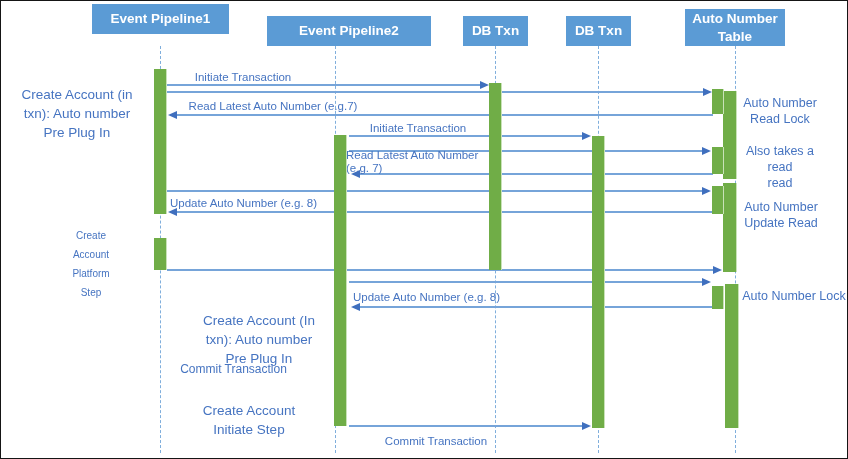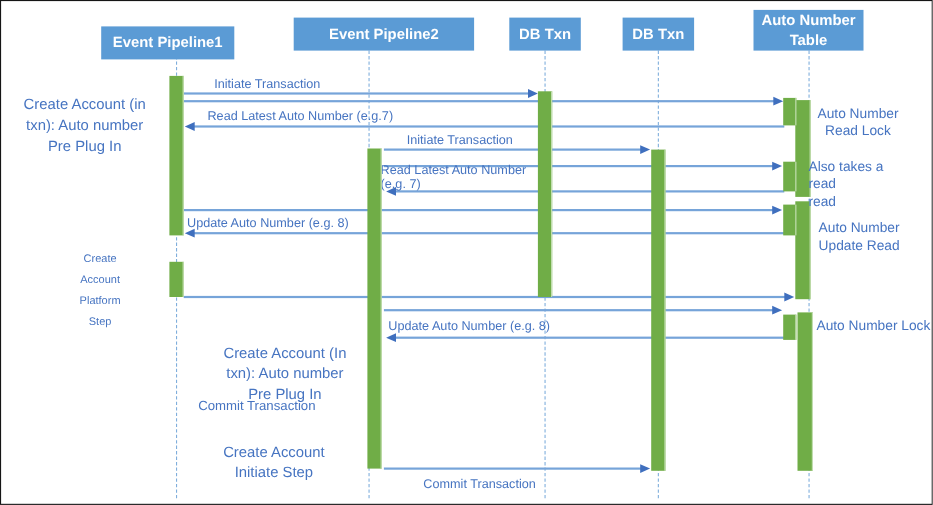--- a/index.html
+++ b/index.html
@@ -95,21 +95,21 @@
       <div class="bar" style="left: 591px; top: 135px; width: 13px; height: 292px;"></div>
       <div class="bar" style="left: 722px; top: 90px; width: 14px; height: 88px;"></div>
       <div class="bar" style="left: 722px; top: 182px; width: 14px; height: 89px;"></div>
       <div class="bar" style="left: 724px; top: 283px; width: 14px; height: 144px;"></div>
       <div class="bar" style="left: 711px; top: 88px; width: 12px; height: 25px;"></div>
       <div class="bar" style="left: 711px; top: 146px; width: 12px; height: 27px;"></div>
       <div class="bar" style="left: 711px; top: 185px; width: 12px; height: 28px;"></div>
       <div class="bar" style="left: 711px; top: 285px; width: 12px; height: 23px;"></div>
     </div>
   <div>
-      <div class="actor" style="left: 91px; top: 23px; width: 121px; height: 30px; justify-content: center;">
+      <div class="actor" style="left: 91px; top: 3px; width: 137px; height: 30px; justify-content: center;">
         <span>Event Pipeline1</span>
       </div>
       <div class="actor" style="left: 266px; top: 15px; width: 164px; height: 30px;">
         <span>Event Pipeline2</span>
       </div>
       <div class="actor" style="left: 462px; top: 15px; width: 65px; height: 30px;">
         <span>DB Txn</span>
       </div>
       <div class="actor" style="left: 565px; top: 15px; width: 65px; height: 30px;">
         <span>DB Txn</span>
@@ -139,21 +139,21 @@
         <div>Commit Transaction</div>
       </div>
       <div class="ann" style="left: 188px; top: 400px; width: 120px; text-align: center; font-size: 13.5px; line-height: 19px;">
         <div>Create Account</div>
         <div>Initiate Step</div>
       </div>
       <div class="ann" style="left: 738px; top: 94px; width: 82px; text-align: center; font-size: 12.5px; line-height: 16px;">
         <div>Auto Number</div>
         <div>Read Lock</div>
       </div>
-      <div class="ann" style="left: 734px; top: 142px; width: 90px; text-align: left; font-size: 12.5px; line-height: 16px;">
+      <div class="ann" style="left: 734px; top: 142px; width: 90px; text-align: center; font-size: 12.5px; line-height: 16px;">
         <div>Also takes a read</div>
         <div>read</div>
       </div>
       <div class="ann" style="left: 736px; top: 198px; width: 88px; text-align: center; font-size: 12.5px; line-height: 16px;">
         <div>Auto Number</div>
         <div>Update Read</div>
       </div>
       <div class="ann" style="left: 740px; top: 287px; width: 106px; text-align: center; font-size: 12.5px; line-height: 16px;">
         <div>Auto Number Lock</div>
       </div>

